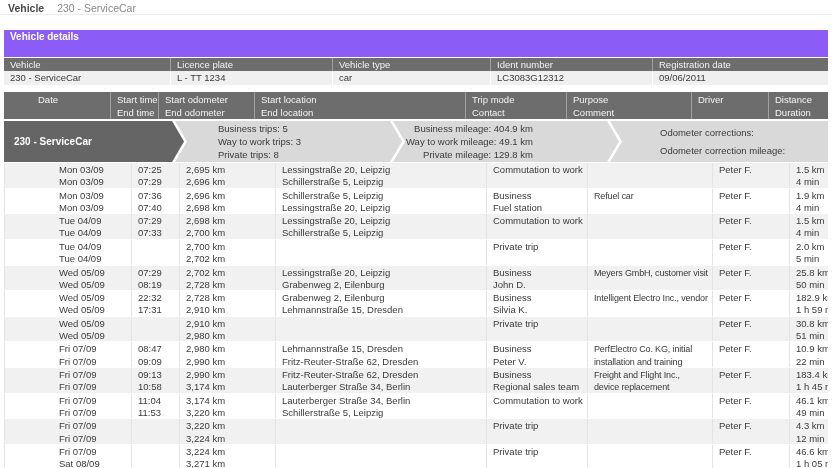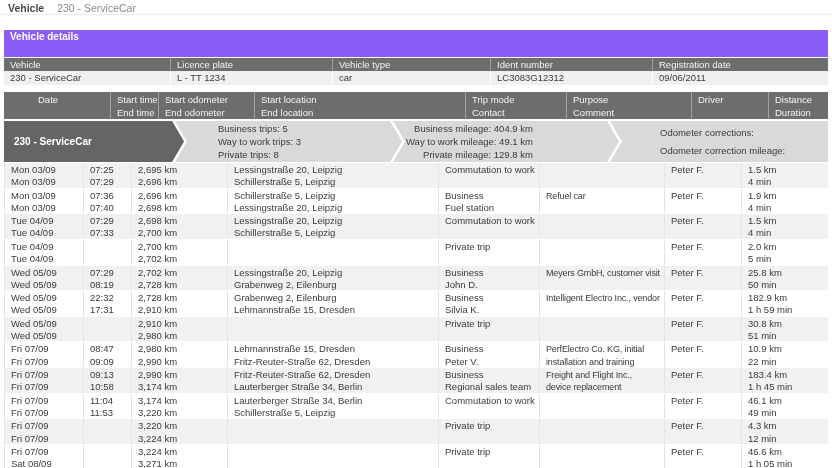--- a/index.html
+++ b/index.html
@@ -40,21 +40,21 @@
   .sep-0 { left:168px; } .sep-1 { left:386px; } .sep-2 { left:603px; }
   .s-arrow { position:absolute; left:0; top:0; bottom:0; width:180px; background:#656565; z-index:2;
     clip-path:polygon(0 0, 168px 0, 180px 50%, 168px 100%, 0 100%); color:#fff; font-weight:bold;
     font-size:10px; line-height:41px; padding-left:10px; }
   .s-col { position:absolute; top:1px; z-index:3; font-size:9.5px; line-height:13px; color:#3a3a3a; }
   .s-colA { left:190px;margin-left:24px; } .s-colB { left:402px;text-align:right; }
   .s-colC { left:656px; top:3px; } .s-colC div { line-height:17.5px; }
 
   
   .trip-row { display:flex; height:25.65px; border-bottom:1px solid #fff;
-    border-left:1px solid #e4e4e4; overflow:hidden; }
+    border-left:1px solid #e4e4e4; overflow:hidden;padding-left:48px; }
   .trip-row:nth-child(odd) { background:#f1f1f1; }
   .cell { padding:1px 0 0 6px; overflow:hidden; }
   .cell + .cell { border-left:1px solid #e4e4e4; }
   .cell .l { font-size:9.5px; line-height:12.2px; white-space:nowrap; overflow:hidden; }
   .c-purpose .l { font-size:9px; letter-spacing:-0.15px; }
 </style>
 </head>
 <body>
 
 <div class="breadcrumb">

